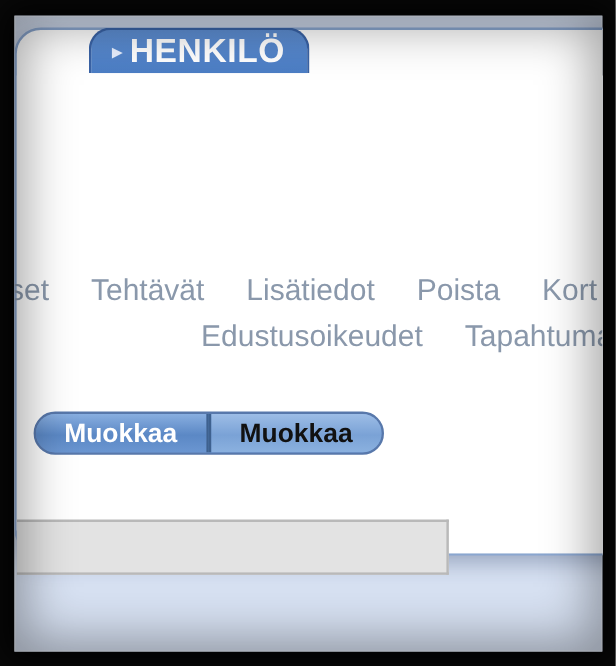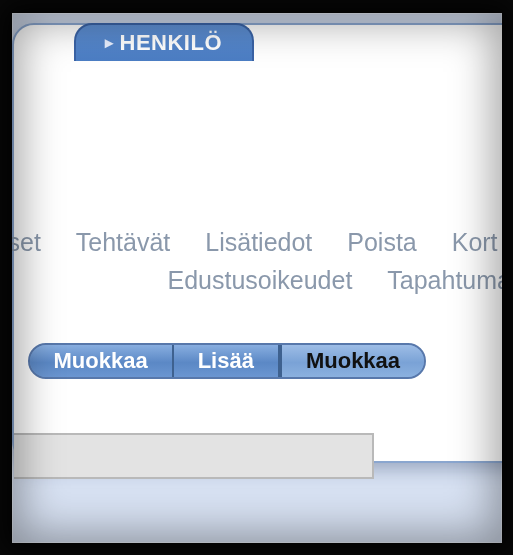--- a/index.html
+++ b/index.html
@@ -38,21 +38,21 @@
   }
   .tab {
     height: 38px;
     min-width: 180px;
     border: 2px solid #6d8ec0;
     border-bottom: none;
     border-top-left-radius: 18px;
     border-top-right-radius: 18px;
     background: linear-gradient(to bottom, #c7d8ef 0%, #b4c9e7 100%);
     color: #1a3a78;
-    font-size: 22px;
+    font-size: 28px;
     font-weight: 700;
     display: flex;
     align-items: center;
     justify-content: center;
     padding: 0 18px;
     letter-spacing: 0.5px;
     white-space: nowrap;
   }
   .tab.active {
     background: linear-gradient(to bottom, #5e8fd3 0%, #4b7dc4 100%);
@@ -163,23 +163,20 @@
         <div class="row row2">
           <span>Edustusoikeudet</span>
           <span>Tapahtuma</span>
         </div>
       </div>
 
       <div class="action-bar">
         <button class="action-btn">
           <span>Muokkaa</span>
         </button>
-        <button class="action-btn">
-          <span>Lisää</span>
-        </button>
         <button class="action-btn sel">
           <span>Muokkaa</span>
         </button>
       </div>
 
       <input class="input-row" type="text" value="" style="">
 
     </div>
   </div>
   <div class="blur-overlay"></div>

